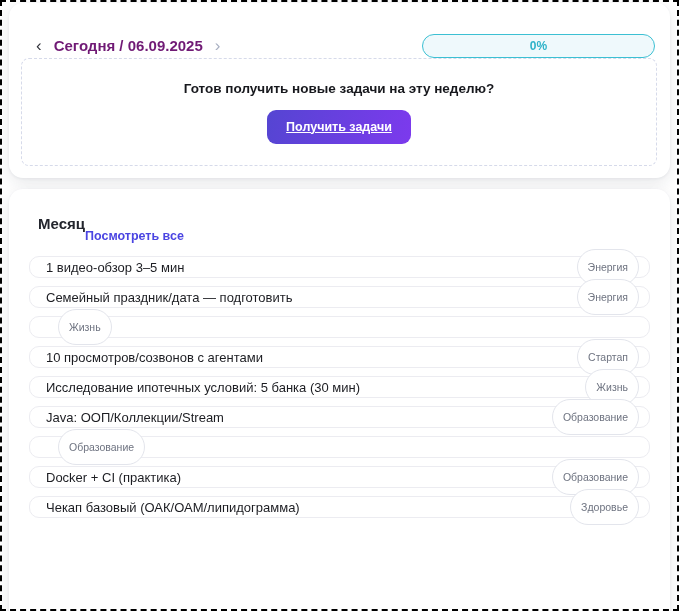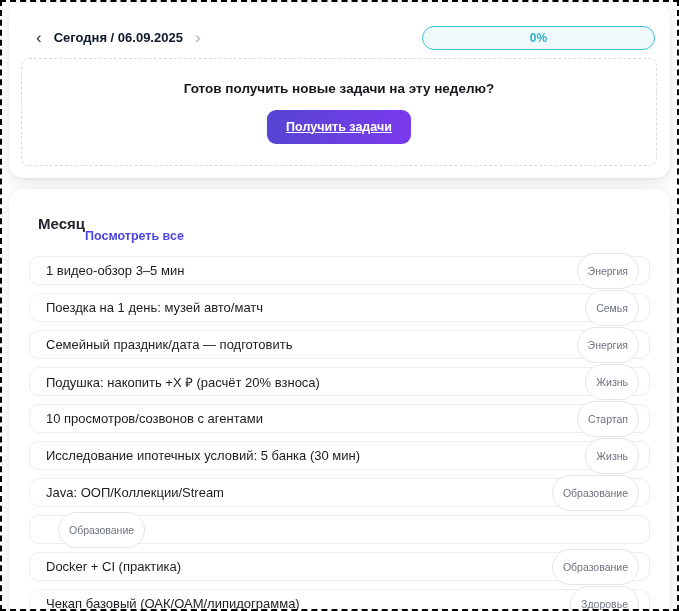--- a/index.html
+++ b/index.html
@@ -33,22 +33,22 @@
   }
   .chev {
     font-size: 17px; line-height: 1;
     padding: 2px 6px;
     cursor: pointer;
     user-select: none;
   }
   .chev-prev { color: #33343c; }
   .chev-next { color: #a9b0c2; }
   .date-label {
-    font-size: 13px; font-weight: 700; color: #0f172a;
-    margin: 8px 6px;
+    font-size: 15px; font-weight: 700; color: #701a75;
+    margin: 15px 6px;
   }
   .progress-pill {
     margin-left: auto;
     width: 233px; height: 24px;
     border: 1.5px solid #3cc0d3;
     border-radius: 13px;
     background: #eff9fc;
     display: flex; align-items: center; justify-content: center;
   }
   .progress-text {
@@ -88,21 +88,21 @@
   }
   .month-title {
     font-size: 15px; font-weight: 600; color: #23252d;
   }
   .view-all {
     font-size: 12.5px; font-weight: 600; color: #4b45e2;
     cursor: pointer; text-decoration: none; margin-top: 25px;
   }
   .task-list { margin-top: 13px; }
   .task-row {
-    height: 29px;
+    height: 22px;
     border: 1px solid #ececf1;
     border-radius: 10px;
     background: #fff;
     display: flex; align-items: center;
     padding: 0 10px 0 16px;
     margin-bottom: 8px;
     cursor: pointer;
   }
   .task-label {
     font-size: 13px; color: #1c1d22;
@@ -143,29 +143,24 @@
   <div class="month-header">
     <span class="month-title">Месяц</span>
     <a class="view-all">Посмотреть все</a>
   </div>
   <div class="task-list">
     <div class="task-row">
       <span class="task-label">1 видео-обзор 3–5 мин</span>
       <span class="task-tag">Энергия</span>
     </div>
     <div class="task-row">
-      <span class="task-label">Поездка на 1 день: музей авто/матч</span>
-      <span class="task-tag">Семья</span>
-    </div>
-    <div class="task-row">
       <span class="task-label">Семейный праздник/дата — подготовить</span>
       <span class="task-tag">Энергия</span>
     </div>
     <div class="task-row">
-      <span class="task-label">Подушка: накопить +X ₽ (расчёт 20% взноса)</span>
       <span class="task-tag">Жизнь</span>
     </div>
     <div class="task-row">
       <span class="task-label">10 просмотров/созвонов с агентами</span>
       <span class="task-tag">Стартап</span>
     </div>
     <div class="task-row">
       <span class="task-label">Исследование ипотечных условий: 5 банка (30 мин)</span>
       <span class="task-tag">Жизнь</span>
     </div>

